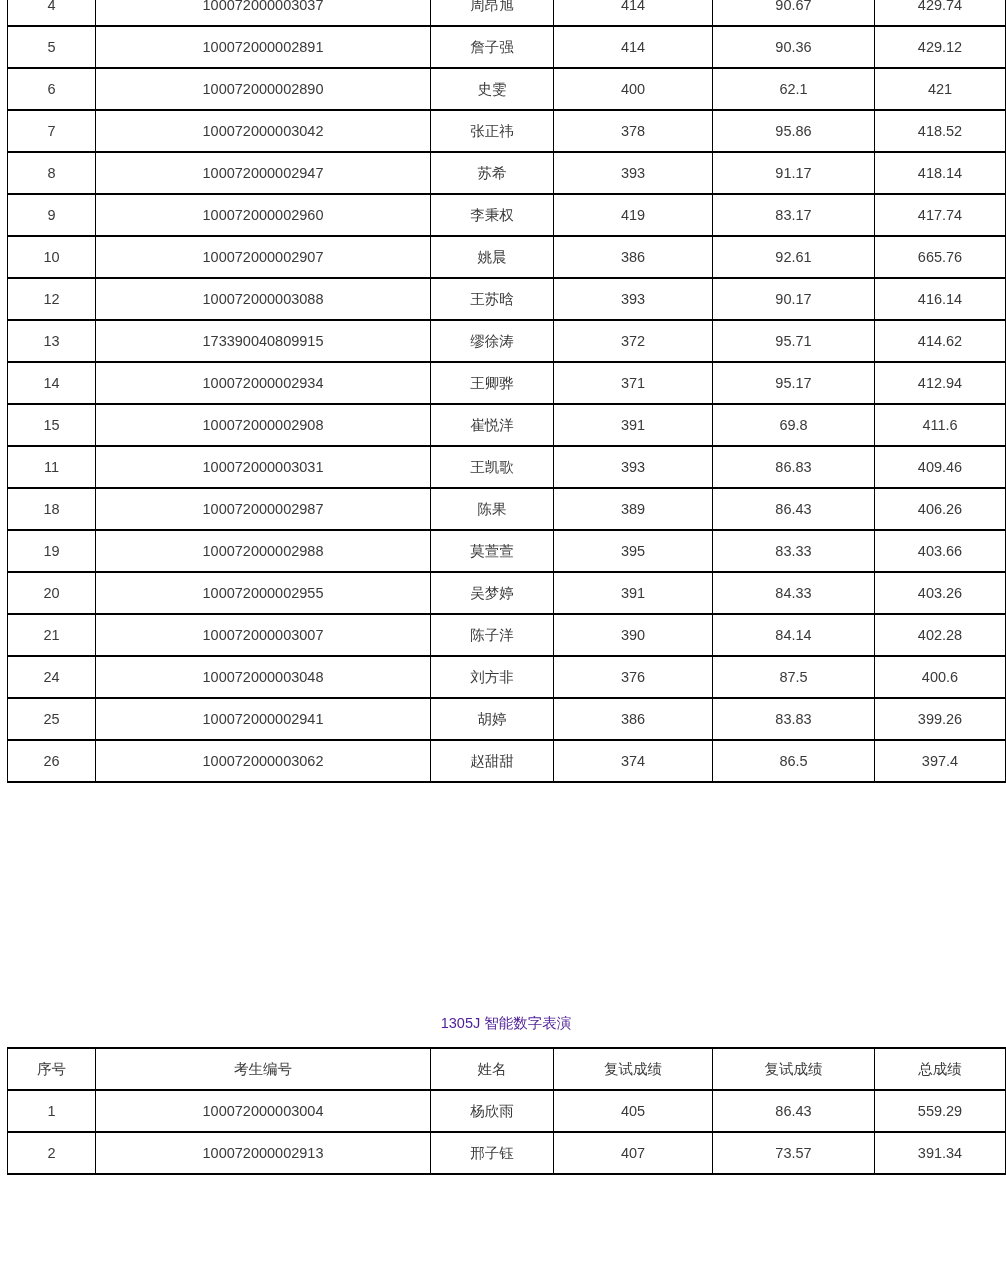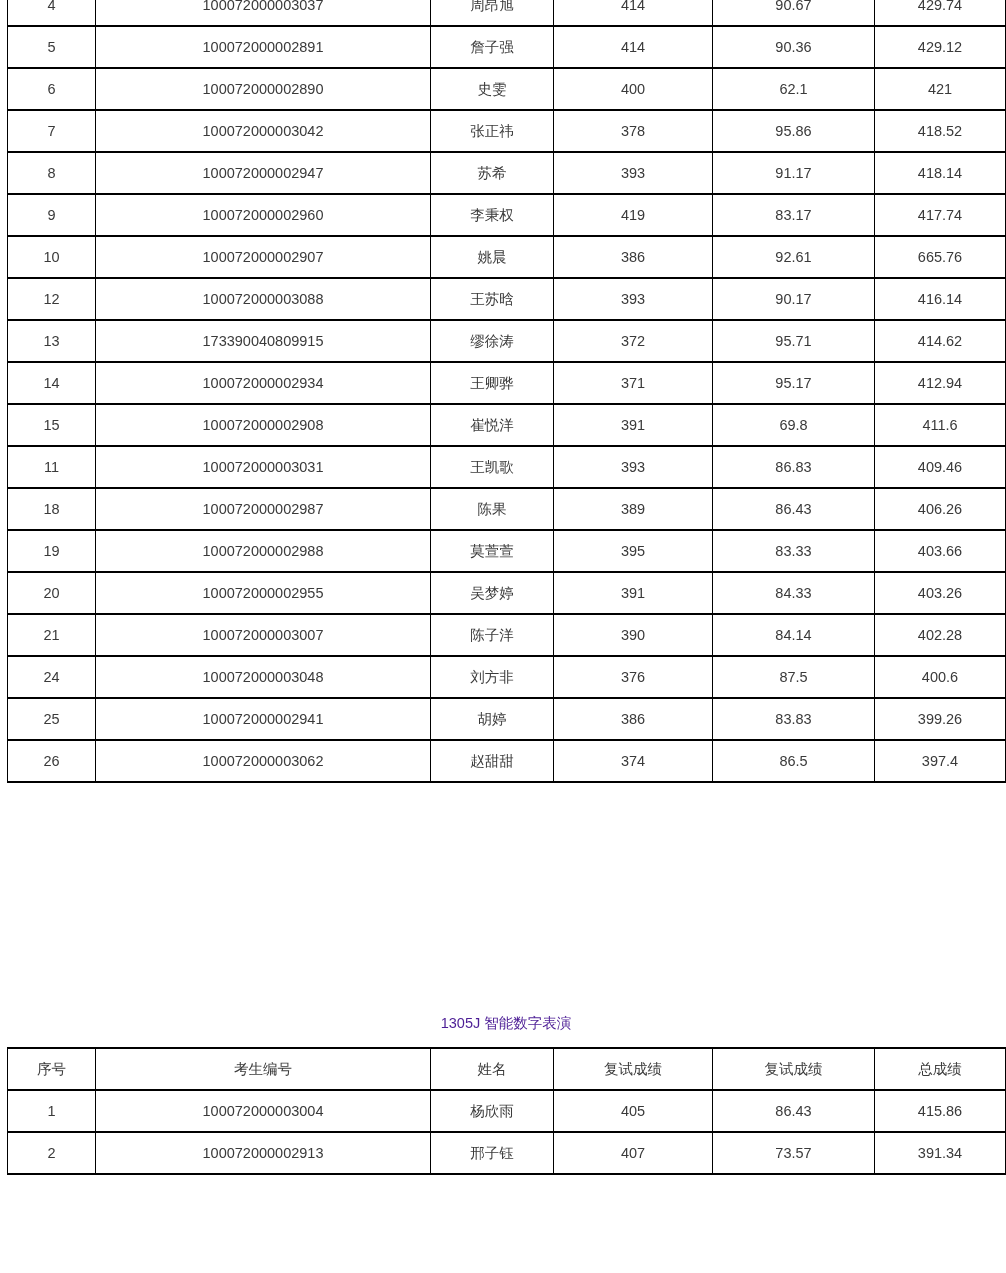--- a/index.html
+++ b/index.html
@@ -258,21 +258,21 @@
             <th>总成绩</th>
           </tr>
       </thead>
       <tbody>
           <tr>
             <td>1</td>
             <td>100072000003004</td>
             <td>杨欣雨</td>
             <td>405</td>
             <td>86.43</td>
-            <td>415.86</td>
+            <td>559.29</td>
           </tr>
           <tr>
             <td>2</td>
             <td>100072000002913</td>
             <td>邢子钰</td>
             <td>407</td>
             <td>73.57</td>
             <td>391.34</td>
           </tr>
         </tbody>

